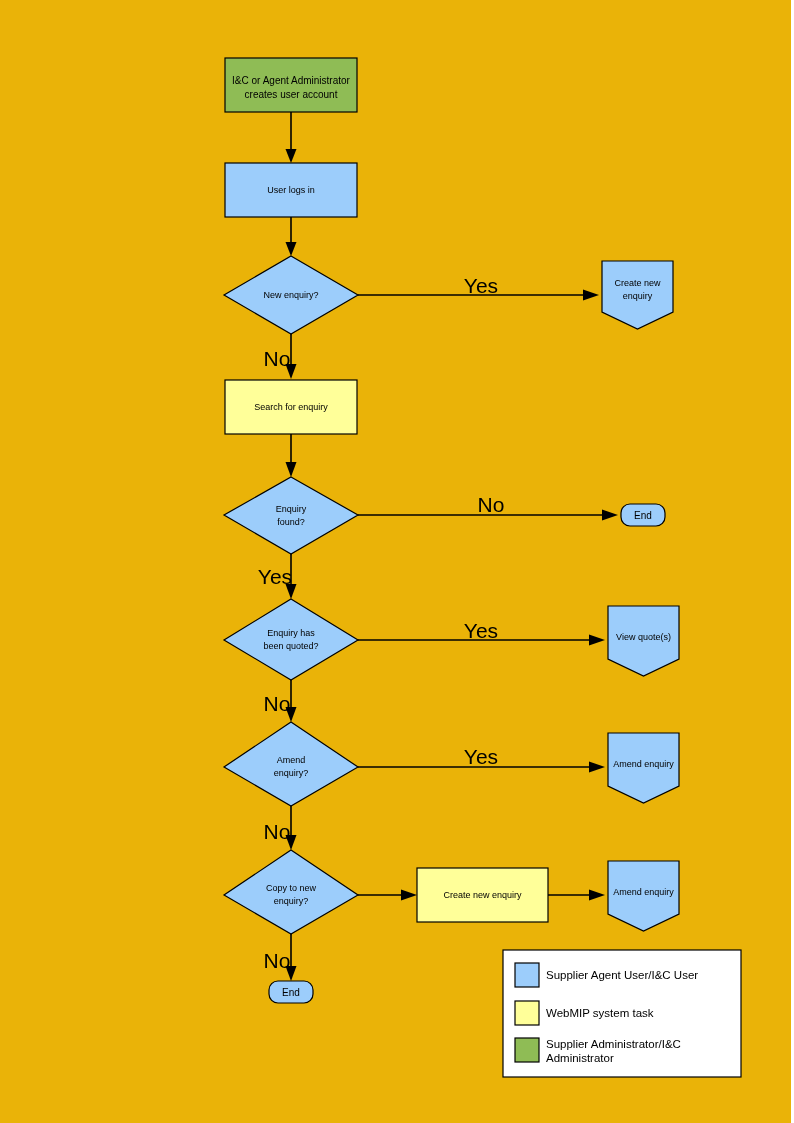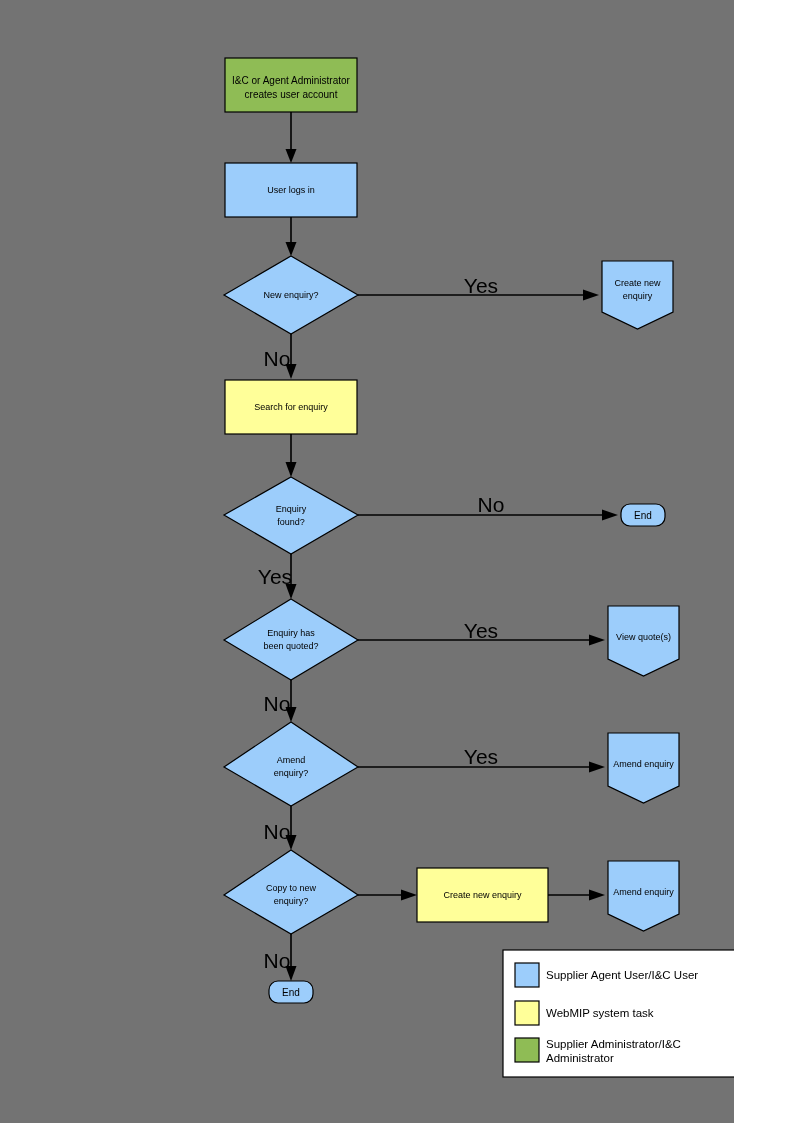--- a/index.html
+++ b/index.html
@@ -6,23 +6,23 @@
   html, body {
     margin: 0;
     padding: 0;
     background: #ffffff;
   }
   body {
     font-family: "Liberation Sans", sans-serif;
   }
   #canvas {
     position: relative;
-    width: 734px;
+    width: 791px;
     height: 1123px;
-    background: #737373;
+    background: #eab308;
     overflow: hidden;
   }
   #flow-svg {
     position: absolute;
     left: 0;
     top: 0;
     width: 794px;
     height: 1123px;
   }
   .node-shape {

